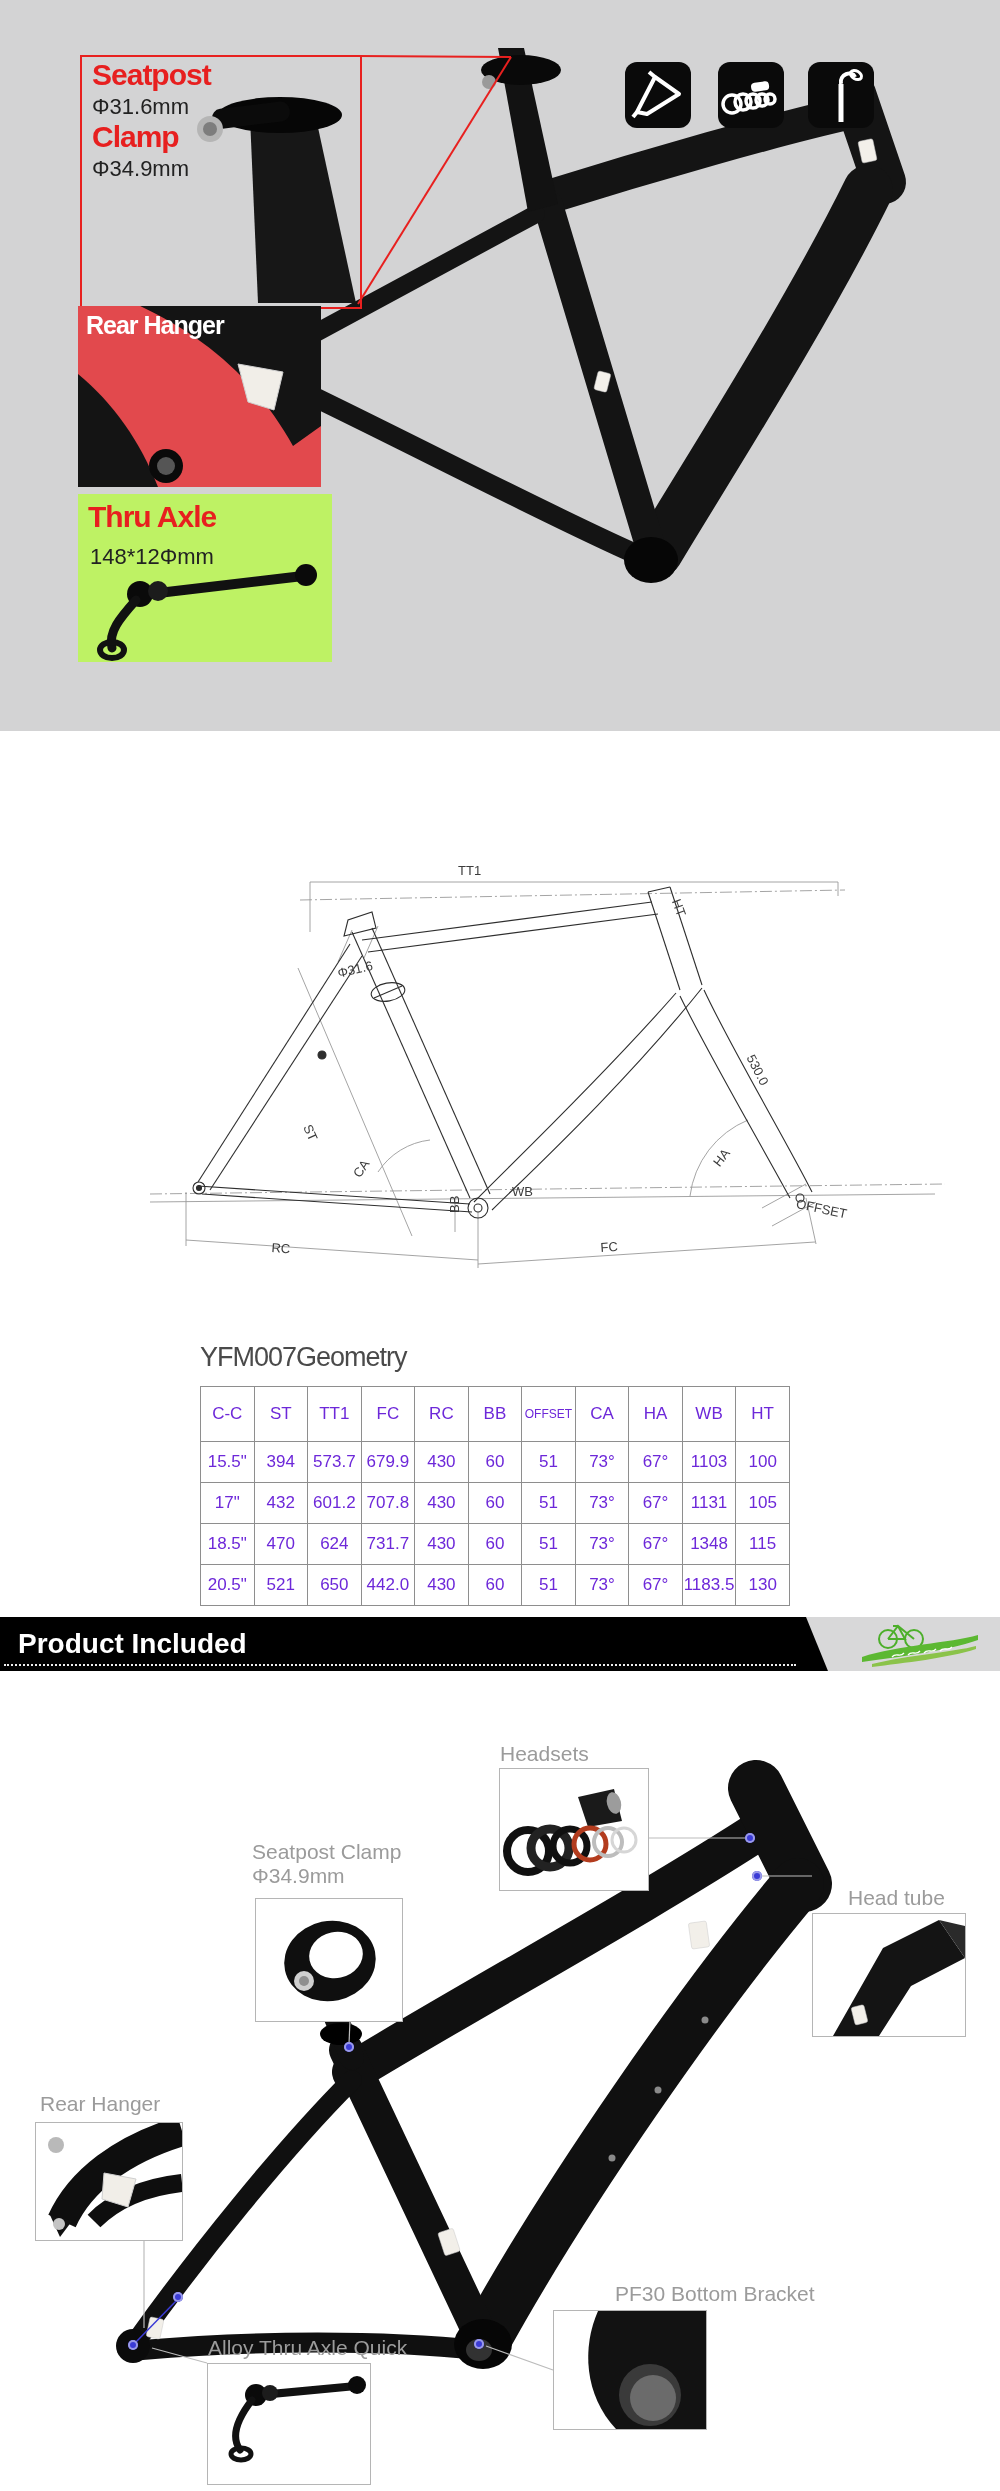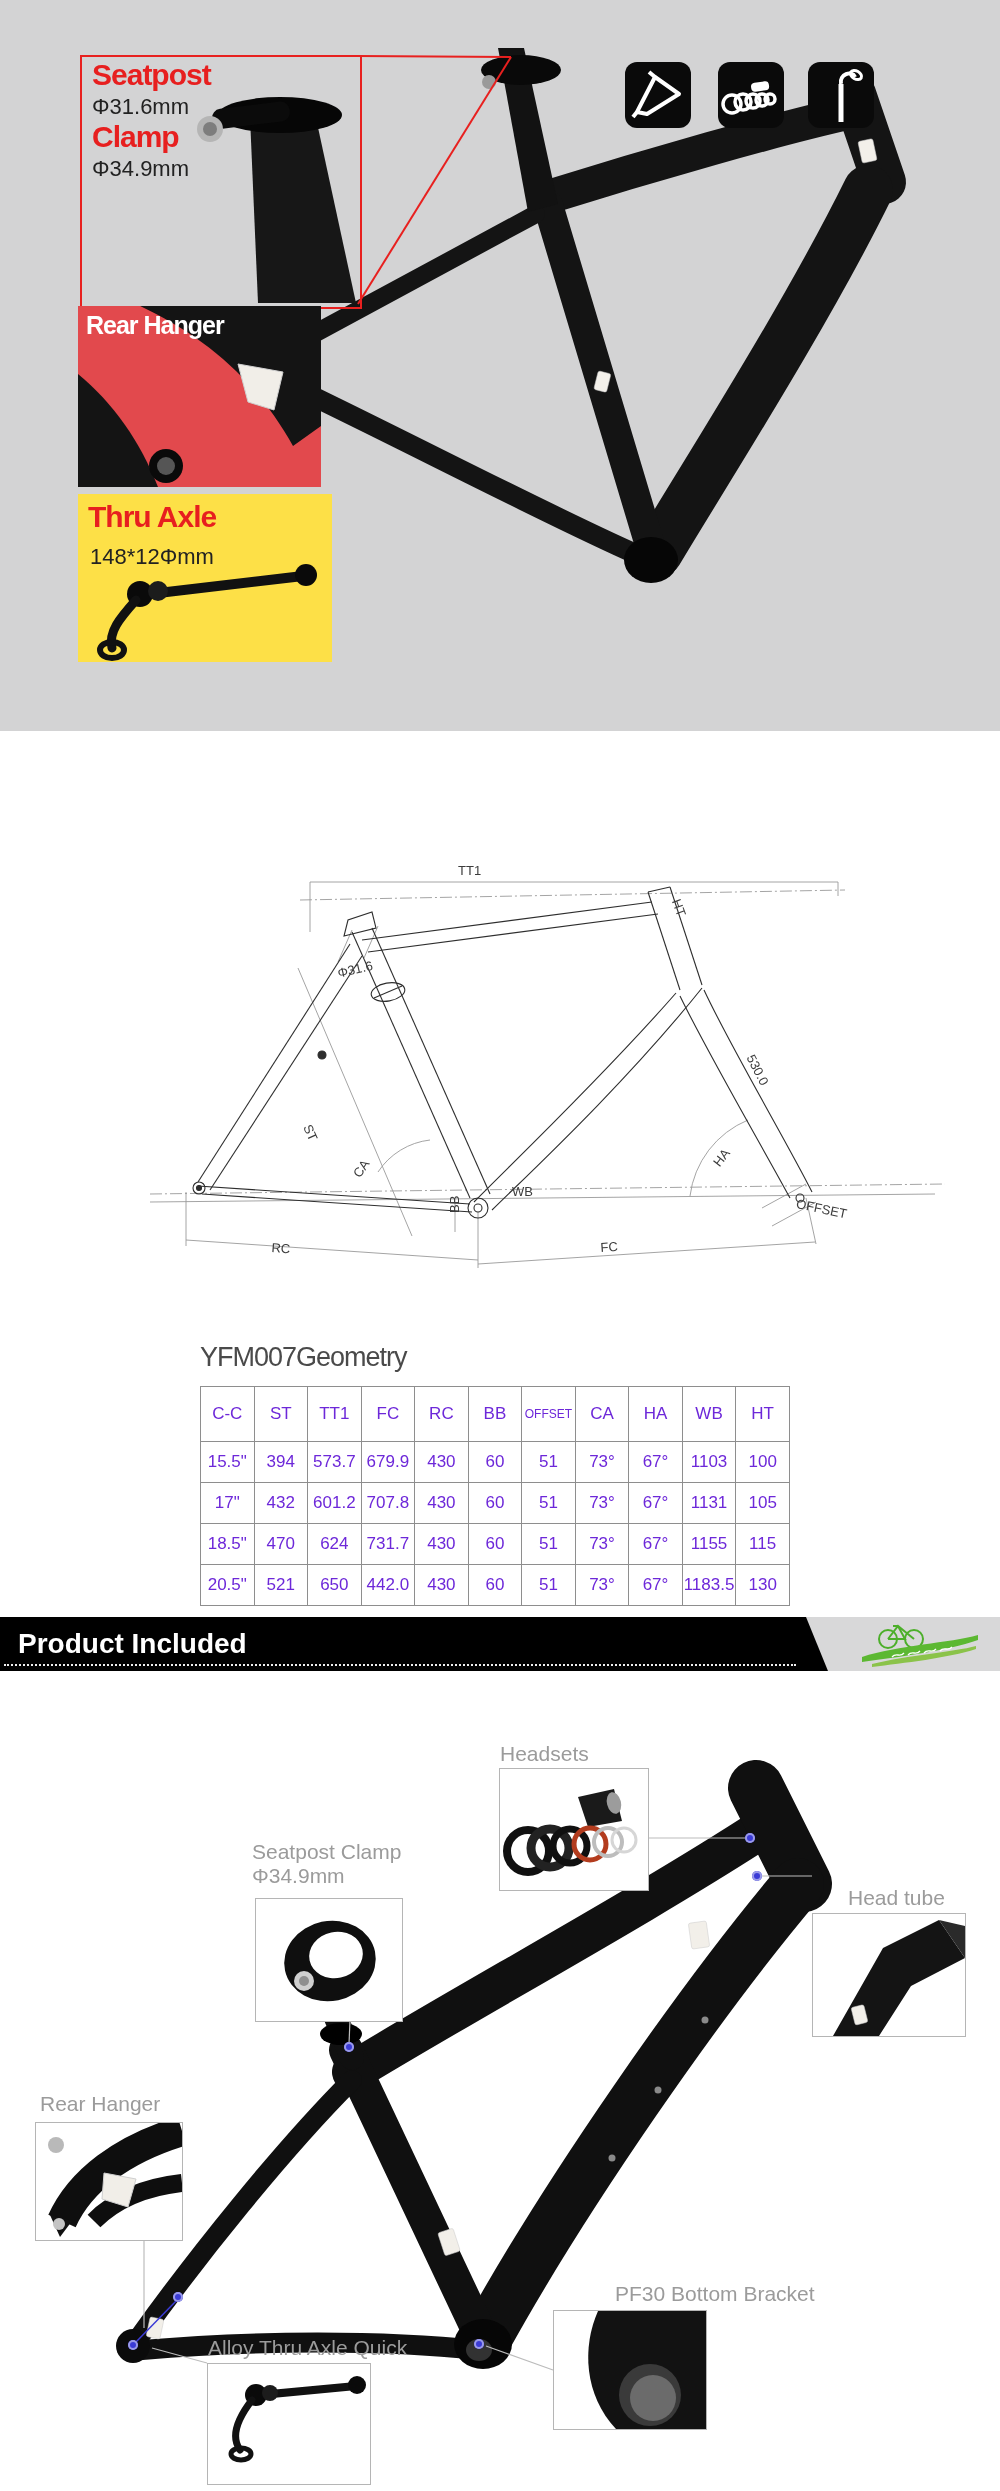--- a/index.html
+++ b/index.html
@@ -10,21 +10,21 @@
   
   #top-section{left:0;top:0;width:1000px;height:731px;background:#d3d3d4;}
   .red-bold{color:#e71f1f;font-weight:bold;}
   .dim-black{color:#222;}
   #seatpost-callout-box{left:80px;top:55px;width:278px;height:250px;border:2px solid #e8201f;}
   #callout-text{left:92px;top:60px;line-height:1;}
   #callout-text .t1{font-size:30px;letter-spacing:-1px;}
   #callout-text .v1{font-size:22px;margin:6px 0 4px 0;}
   #rear-hanger-panel{left:78px;top:306px;width:243px;height:181px;background:#e2494d;overflow:hidden;}
   #rear-hanger-label{left:8px;top:5px;color:#fff;font-weight:bold;font-size:25px;letter-spacing:-1px;}
-  #thru-axle-panel{left:78px;top:494px;width:254px;height:168px;background:#fde047;overflow:hidden;}
+  #thru-axle-panel{left:78px;top:494px;width:254px;height:168px;background:#bef264;overflow:hidden;}
   #thru-axle-title{left:10px;top:6px;font-size:30px;letter-spacing:-1px;}
   #thru-axle-value{left:12px;top:50px;font-size:22px;}
   .badge{width:66px;height:66px;background:#0a0a0a;border-radius:12px;top:62px;}
   
   #sizeshow-band{left:0;top:770px;width:1000px;height:44px;}
   #sizeshow-red{left:0;top:0;width:292px;height:44px;background:#c60d10;}
   #sizeshow-black{left:292px;top:0;width:668px;height:44px;background:#000;}
   #sizeshow-text{left:160px;top:-14px;font-family:"Liberation Serif",serif;white-space:nowrap;}
   #sizeshow-text .big-s{font-size:64px;color:#2b2bd9;}
   #sizeshow-text .word{font-size:46px;color:#fff;}
@@ -263,21 +263,21 @@
         <tr>
           <td>18.5"</td>
           <td>470</td>
           <td>624</td>
           <td>731.7</td>
           <td>430</td>
           <td>60</td>
           <td>51</td>
           <td>73°</td>
           <td>67°</td>
-          <td>1155</td>
+          <td>1348</td>
           <td>115</td>
         </tr>
         <tr>
           <td>20.5"</td>
           <td>521</td>
           <td>650</td>
           <td>442.0</td>
           <td>430</td>
           <td>60</td>
           <td>51</td>

